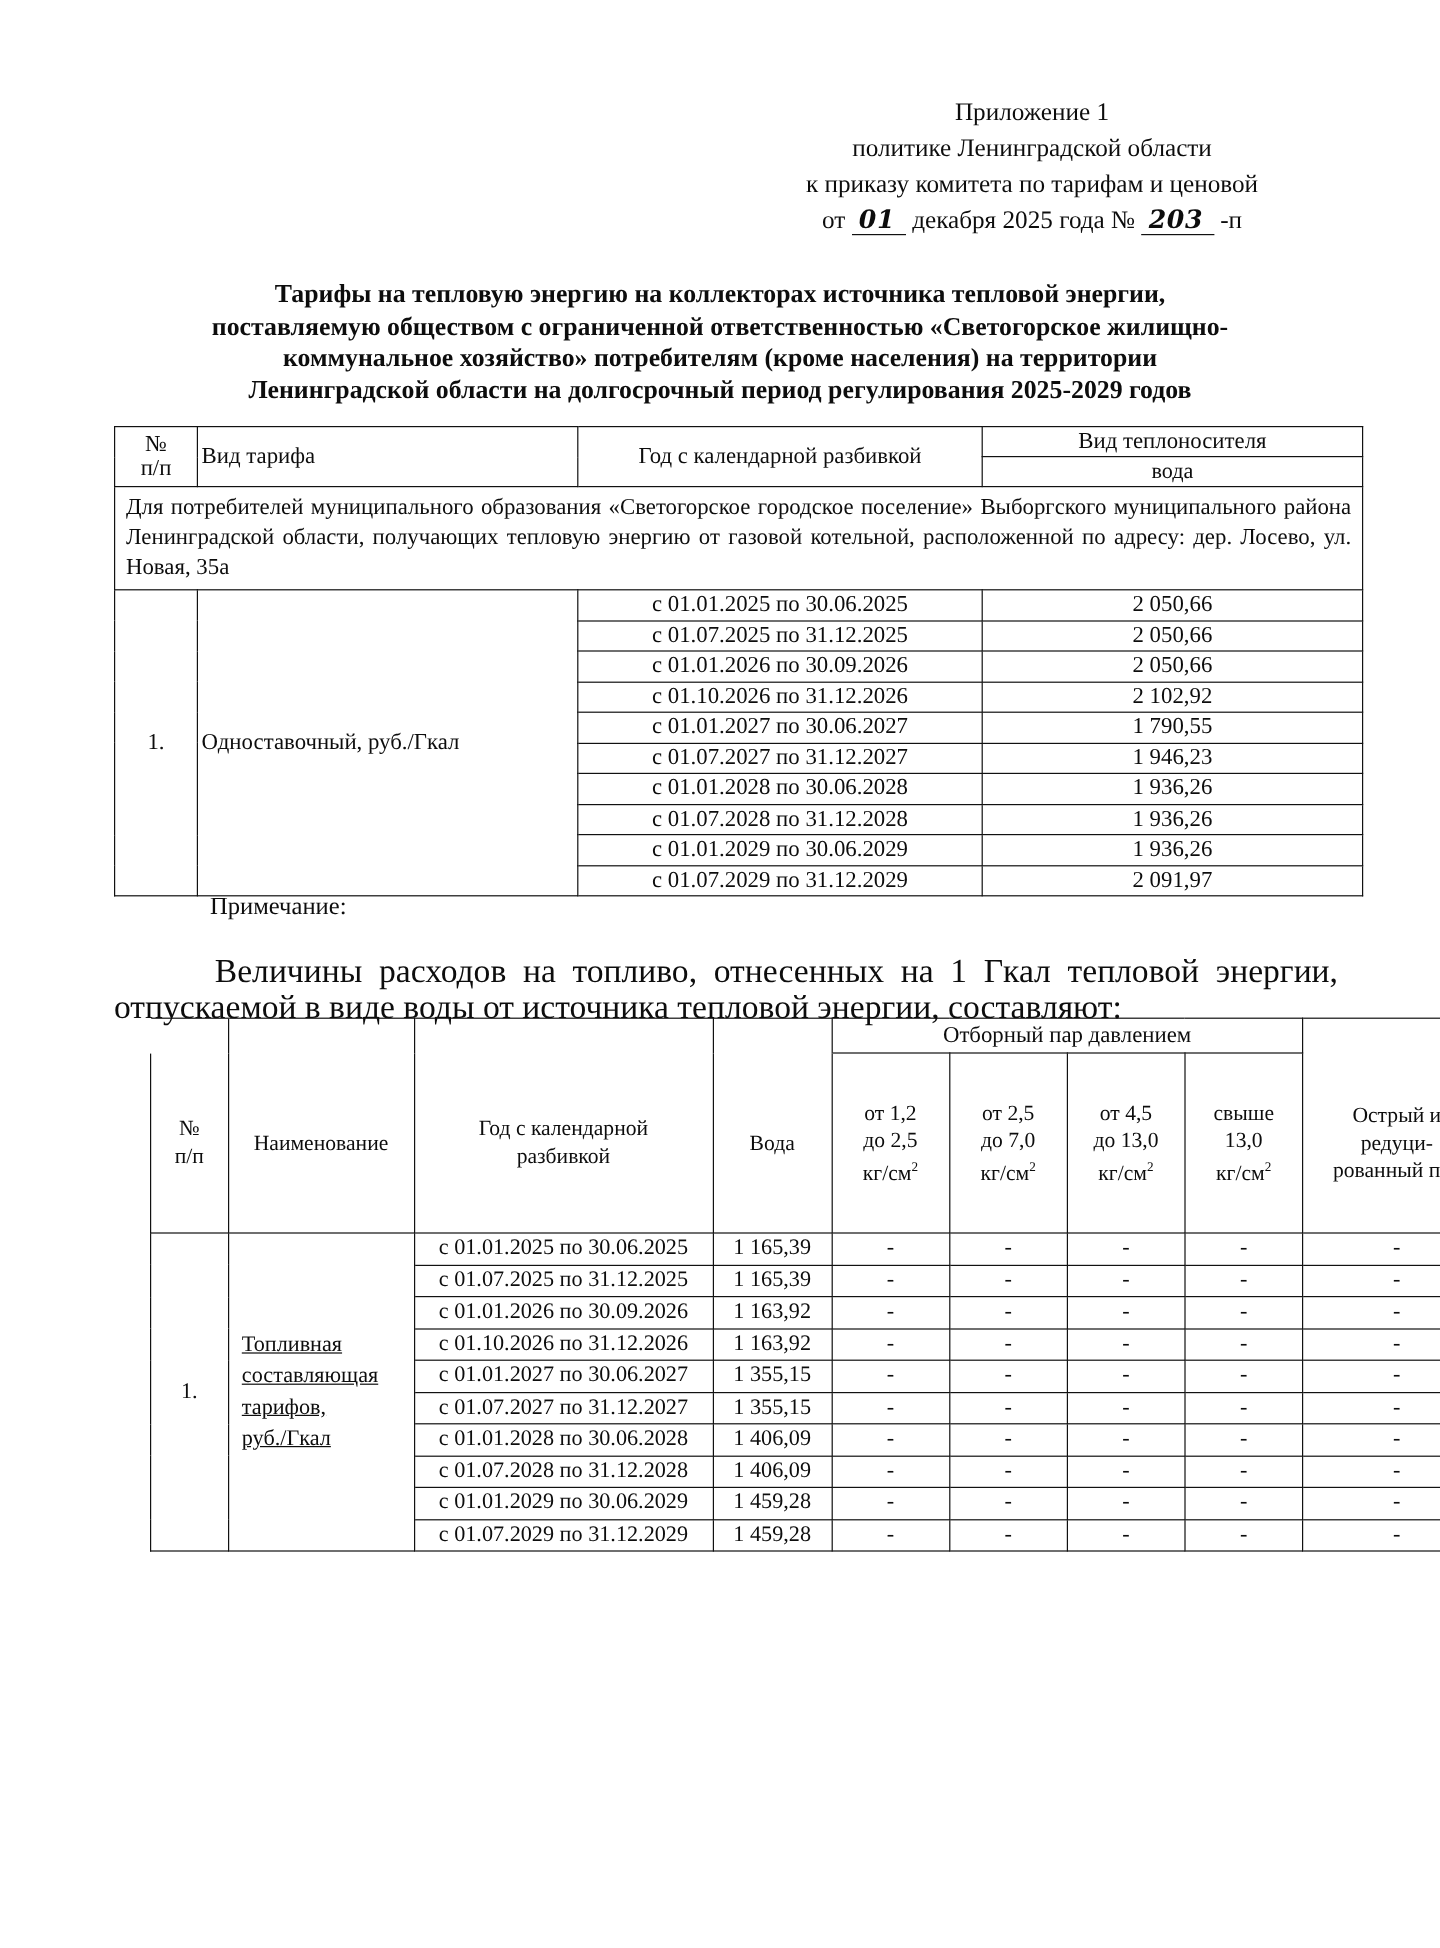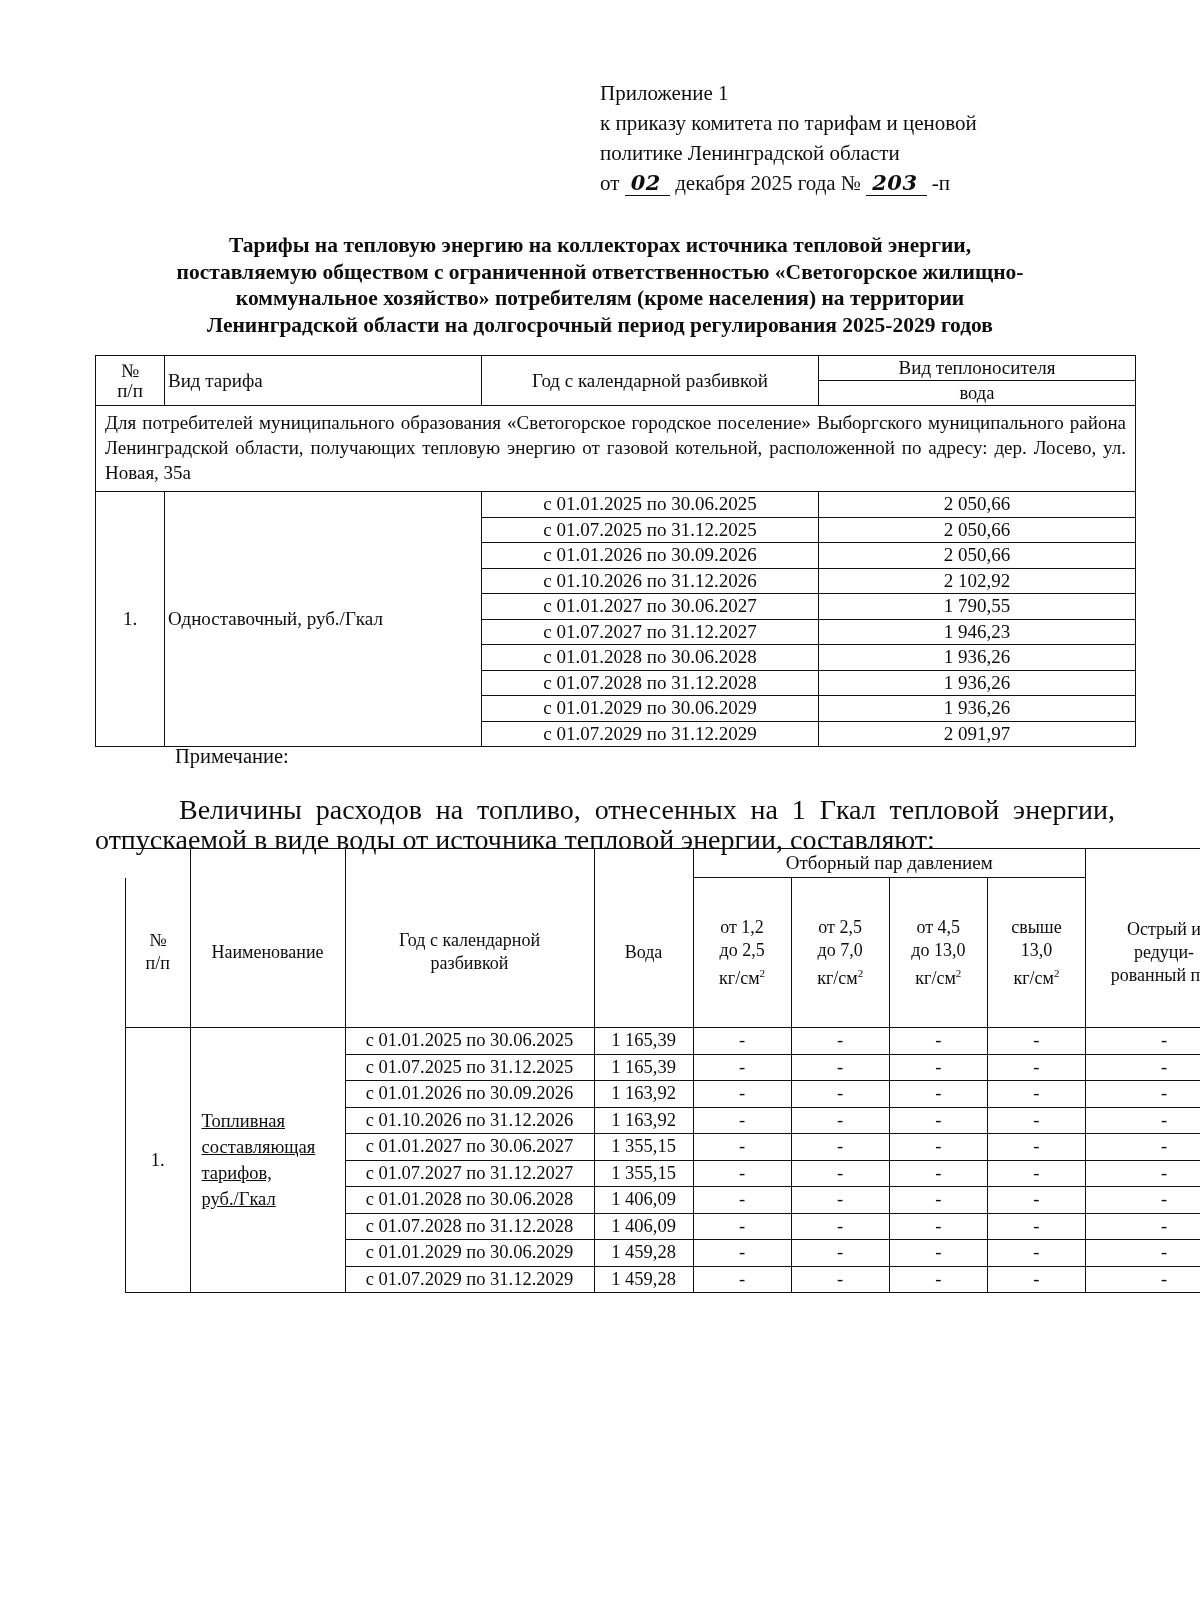--- a/index.html
+++ b/index.html
@@ -22,20 +22,21 @@
     padding: 0;
     box-sizing: border-box;
   }
 
   
   .doc-header {
     position: absolute;
     top: 78px;
     left: 600px;
     width: 520px;
+    text-align: center;
     font-size: 21px;
     line-height: 30px;
   }
   .doc-header .ln { white-space: nowrap; }
   .hand {
     font-family: "DejaVu Serif", serif;
     font-style: italic;
     font-weight: bold;
     font-size: 21px;
     border-bottom: 1.4px solid #111;
@@ -137,25 +138,25 @@
   .nb { border: none; }
   sup { font-size: 11px; vertical-align: super; }
 </style>
 </head>
 <body>
 
 <div class="page">
 
   <div class="doc-header">
     <div class="ln">Приложение 1</div>
+    <div class="ln">политике Ленинградской области</div>
     <div class="ln">к приказу комитета по тарифам и ценовой</div>
-    <div class="ln">политике Ленинградской области</div>
     <div class="ln">
       <span>от</span>
-      <span class="hand">02</span>
+      <span class="hand">01</span>
       <span>декабря 2025 года №</span>
       <span class="hand">203</span>
       <span>-п</span>
     </div>
   </div>
 
   <div class="doc-title">
     <div>Тарифы на тепловую энергию на коллекторах источника тепловой энергии,</div>
     <div>поставляемую обществом с ограниченной ответственностью «Светогорское жилищно-</div>
     <div>коммунальное хозяйство» потребителям (кроме населения) на территории</div>

